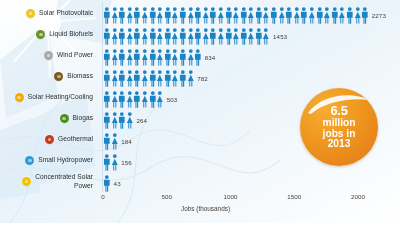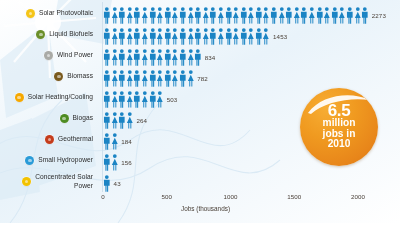--- a/index.html
+++ b/index.html
@@ -61,21 +61,21 @@
     position:absolute;left:300px;top:88px;width:78px;height:78px;border-radius:50%;
     background:radial-gradient(circle at 33% 26%,#f7ad33 0%,#f09a20 38%,#e8861a 74%,#d9760f 100%);
     box-shadow:0 1px 3px rgba(120,70,0,.30);
     display:flex;flex-direction:column;align-items:center;justify-content:center;
     overflow:hidden;
   }
   #callout .swoosh{
     position:absolute;left:7px;top:5px;width:64px;height:22px;pointer-events:none;
   }
   #callout .big{
-    font-size:17px;font-weight:bold;color:#ffffff;line-height:15px;letter-spacing:-.3px;
+    font-size:13px;font-weight:bold;color:#ffffff;line-height:15px;letter-spacing:-.3px;
     position:relative;z-index:2;margin-top:-1px;
   }
   #callout .sub{
     font-size:10.2px;font-weight:bold;color:#ffffff;line-height:10.6px;text-align:right;
     position:relative;z-index:2;
   }
 </style>
 </head>
 <body>
 
@@ -612,16 +612,16 @@
       <div class="xtick" style="left: 257px;">2000</div>
     </div>
 
   <div id="callout">
     <svg class="swoosh" viewBox="0 0 64 22">
       <path d="M1 20 C 14 2, 44 -2, 62 7 C 44 4, 16 9, 4 21 Z" fill="#ffffff" opacity=".92"></path>
     </svg>
     <div class="big">6.5</div>
     <div class="sub">million</div>
     <div class="sub">jobs in</div>
-    <div class="sub">2010</div>
+    <div class="sub">2013</div>
   </div>
 
 </div>
 
 </body></html>

